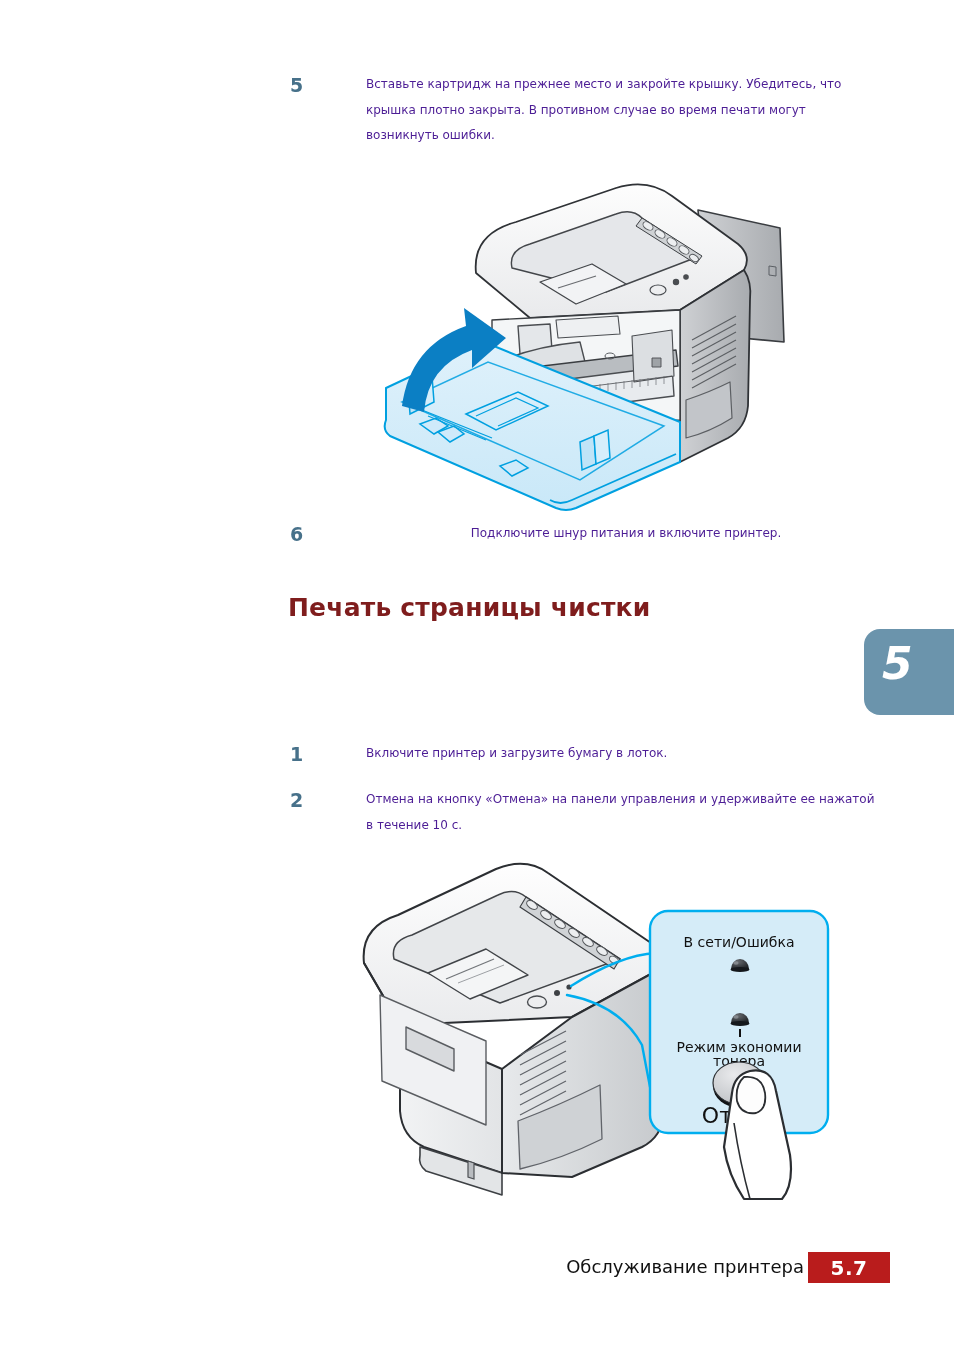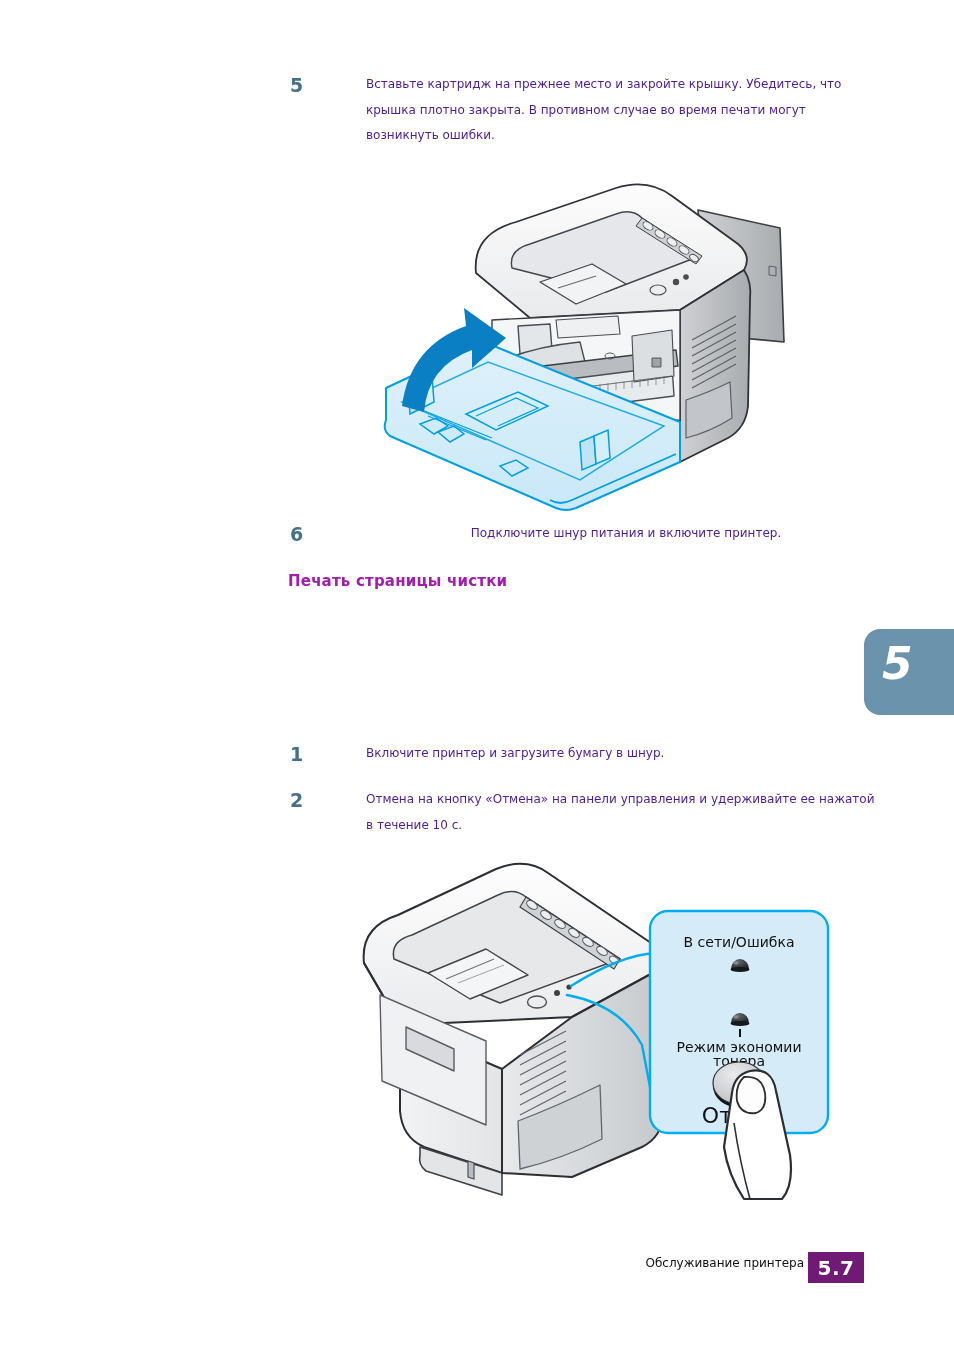--- a/index.html
+++ b/index.html
@@ -55,25 +55,25 @@
   #step6 { left: 290px; top: 521px; }
   #step6 .step-body { width: 520px; text-align: center; }
 
   #step1 { left: 290px; top: 741px; }
   #step2 { left: 290px; top: 787px; }
   #step2 .step-body { width: 510px; }
 
   .heading {
     position: absolute;
     left: 288px;
-    top: 572px;
-    font-size: 15px;
+    top: 593px;
+    font-size: 25px;
     font-weight: bold;
     letter-spacing: 0.2px;
-    color: #a21caf;
+    color: #7f1d1d;
   }
 
   .para {
     position: absolute;
     left: 288px;
     top: 638px;
     width: 560px;
     font-size: 18.4px;
     line-height: 25.6px;
     color: #111111;
@@ -106,31 +106,31 @@
     position: absolute;
     left: 0;
     top: 1252px;
     width: 954px;
     height: 34px;
   }
   .footer-text {
     position: absolute;
     right: 150px;
     top: 4px;
-    font-size: 12px;
+    font-size: 18px;
     color: #111111;
     white-space: nowrap;
   }
   .footer-badge {
     position: absolute;
     left: 808px;
     top: 0px;
-    width: 56px;
+    width: 82px;
     height: 31px;
-    background: #701a75;
+    background: #b91c1c;
     color: #ffffff;
     font-size: 20px;
     font-weight: bold;
     display: flex;
     align-items: center;
     justify-content: center;
     letter-spacing: 0.5px;
   }
 
   
@@ -299,21 +299,21 @@
 
   <div class="heading">Печать страницы чистки</div>
 
 
   <div class="chapter-tab">
     <span class="num">5</span>
   </div>
 
   <div class="step" id="step1">
     <div class="step-num">1</div>
-    <div class="step-body">Включите принтер и загрузите бумагу в шнур.</div>
+    <div class="step-body">Включите принтер и загрузите бумагу в лоток.</div>
   </div>
 
   <div class="step" id="step2">
     <div class="step-num">2</div>
     <div class="step-body"><span>Отмена на кнопку </span><b>«Отмена»</b><span> на панели управления и удерживайте ее нажатой в течение 10 с.</span></div>
   </div>
 
   <div class="figure" id="fig-panel">
     <svg width="560" height="345" viewBox="0 0 560 345" xmlns="http://www.w3.org/2000/svg">
       <defs>

